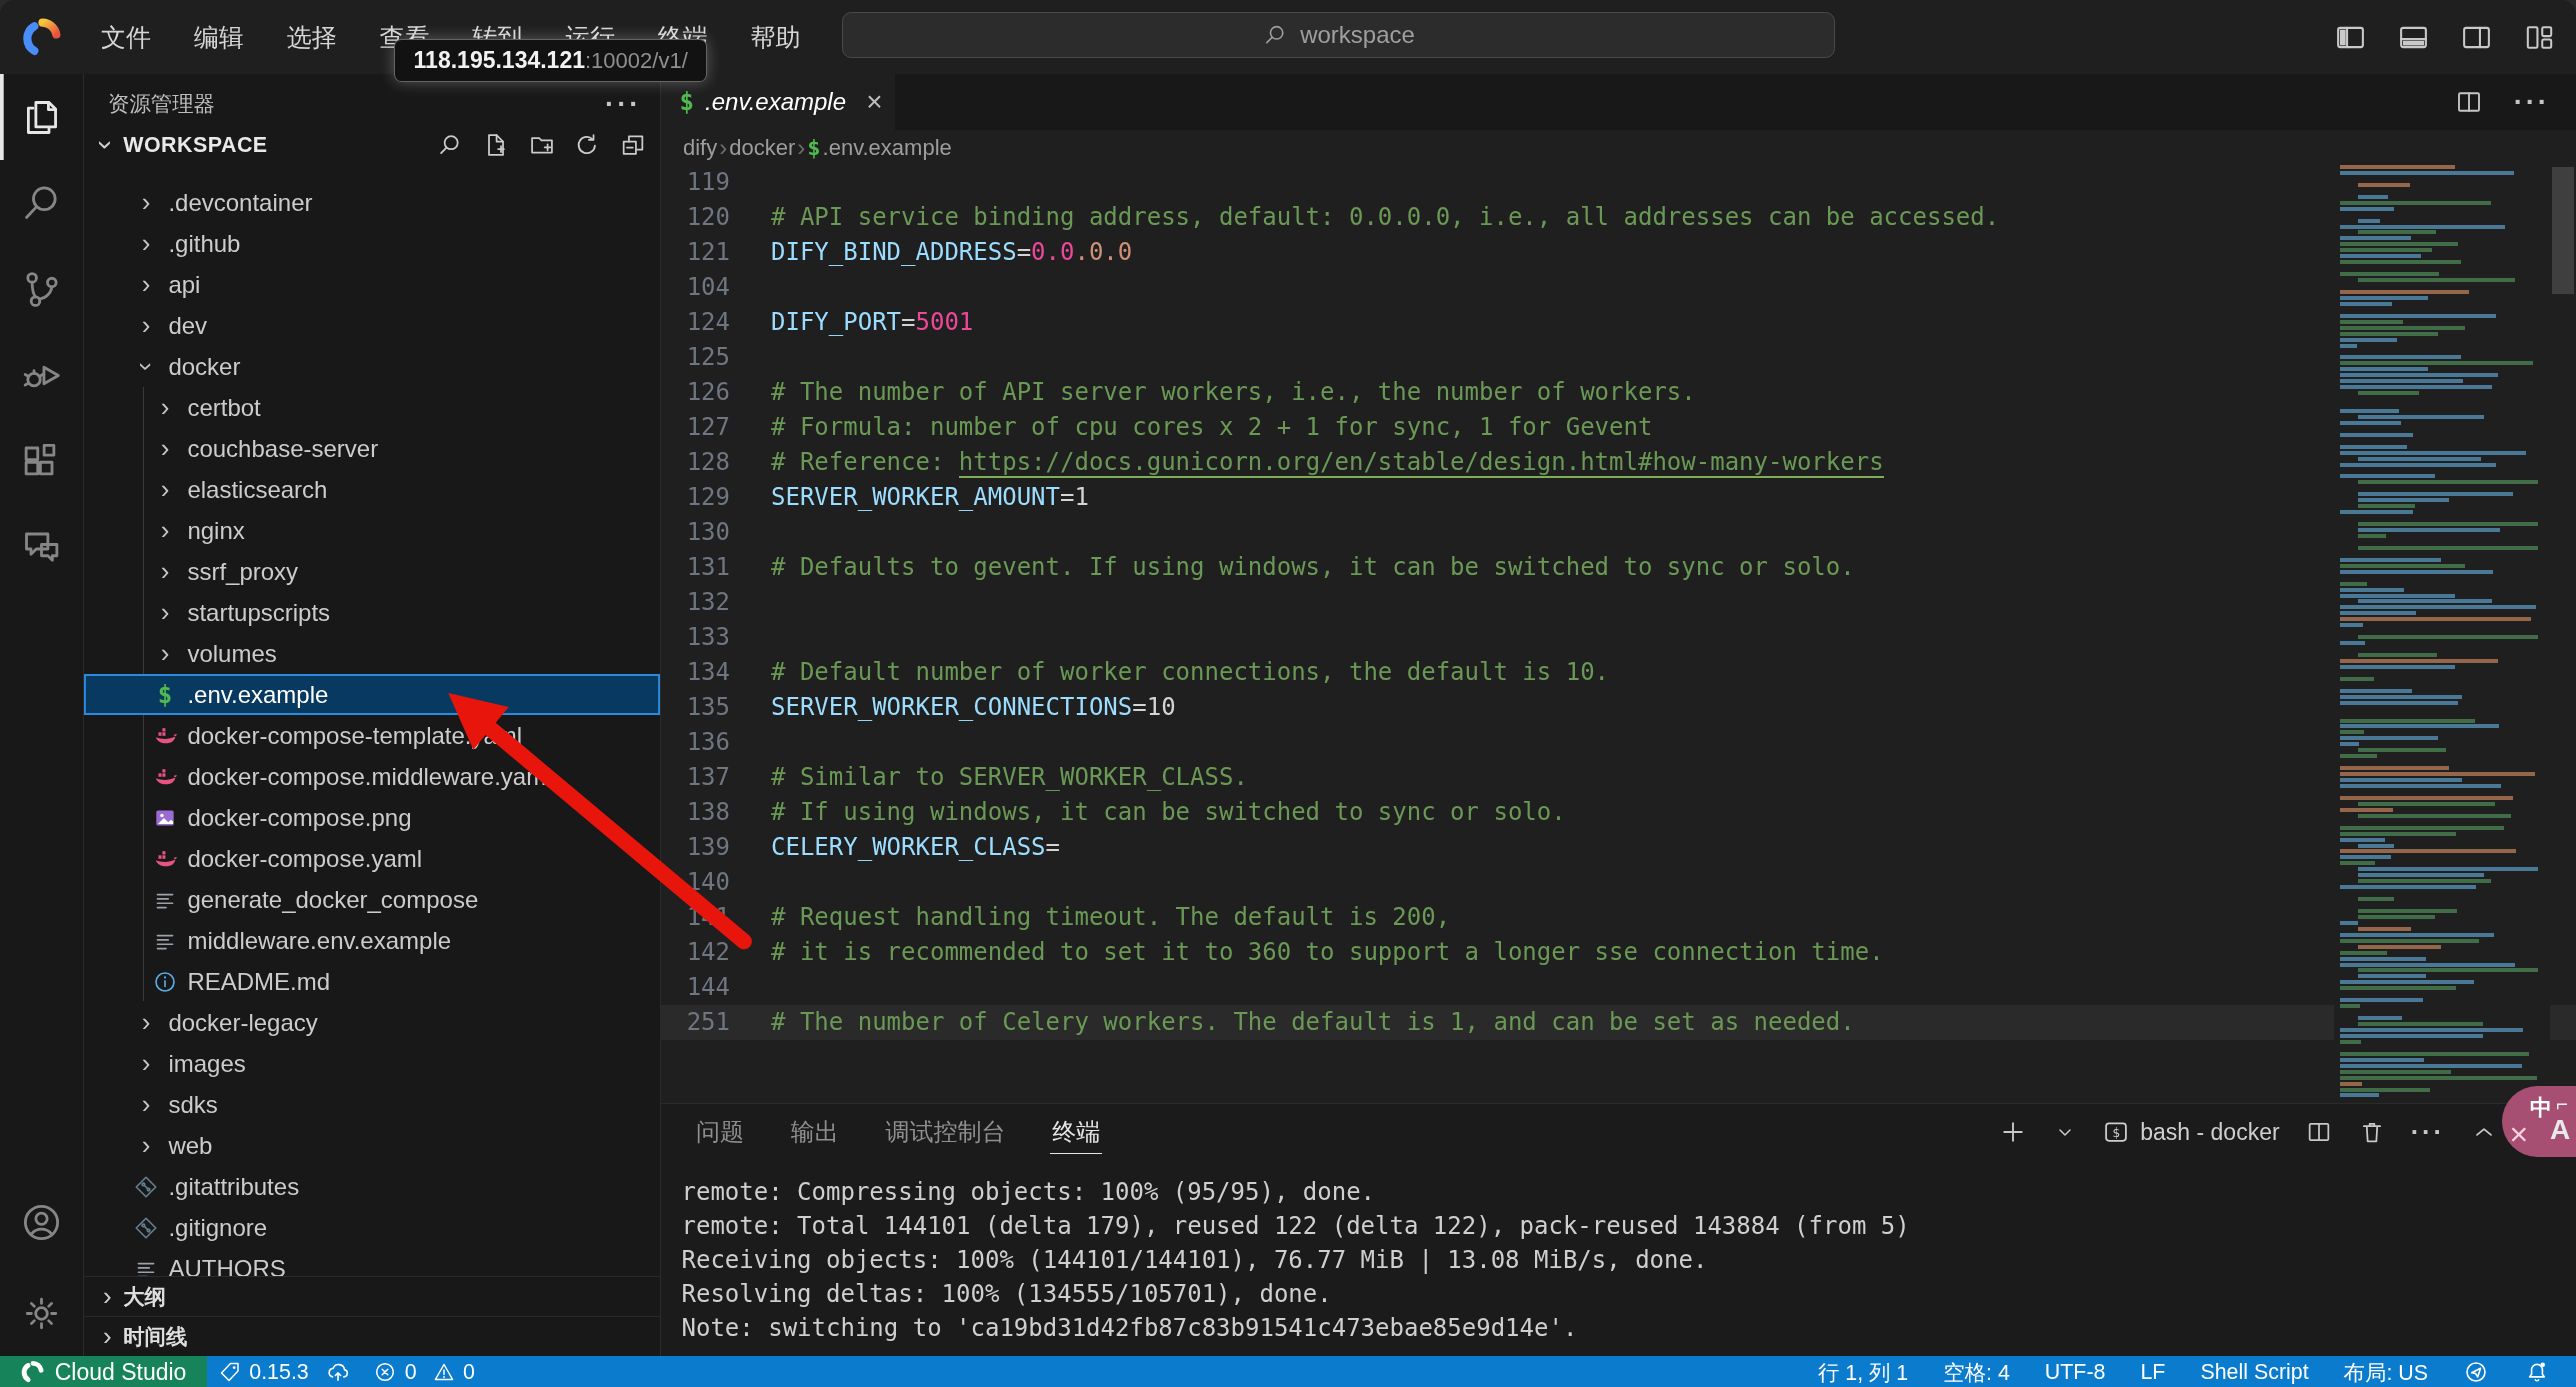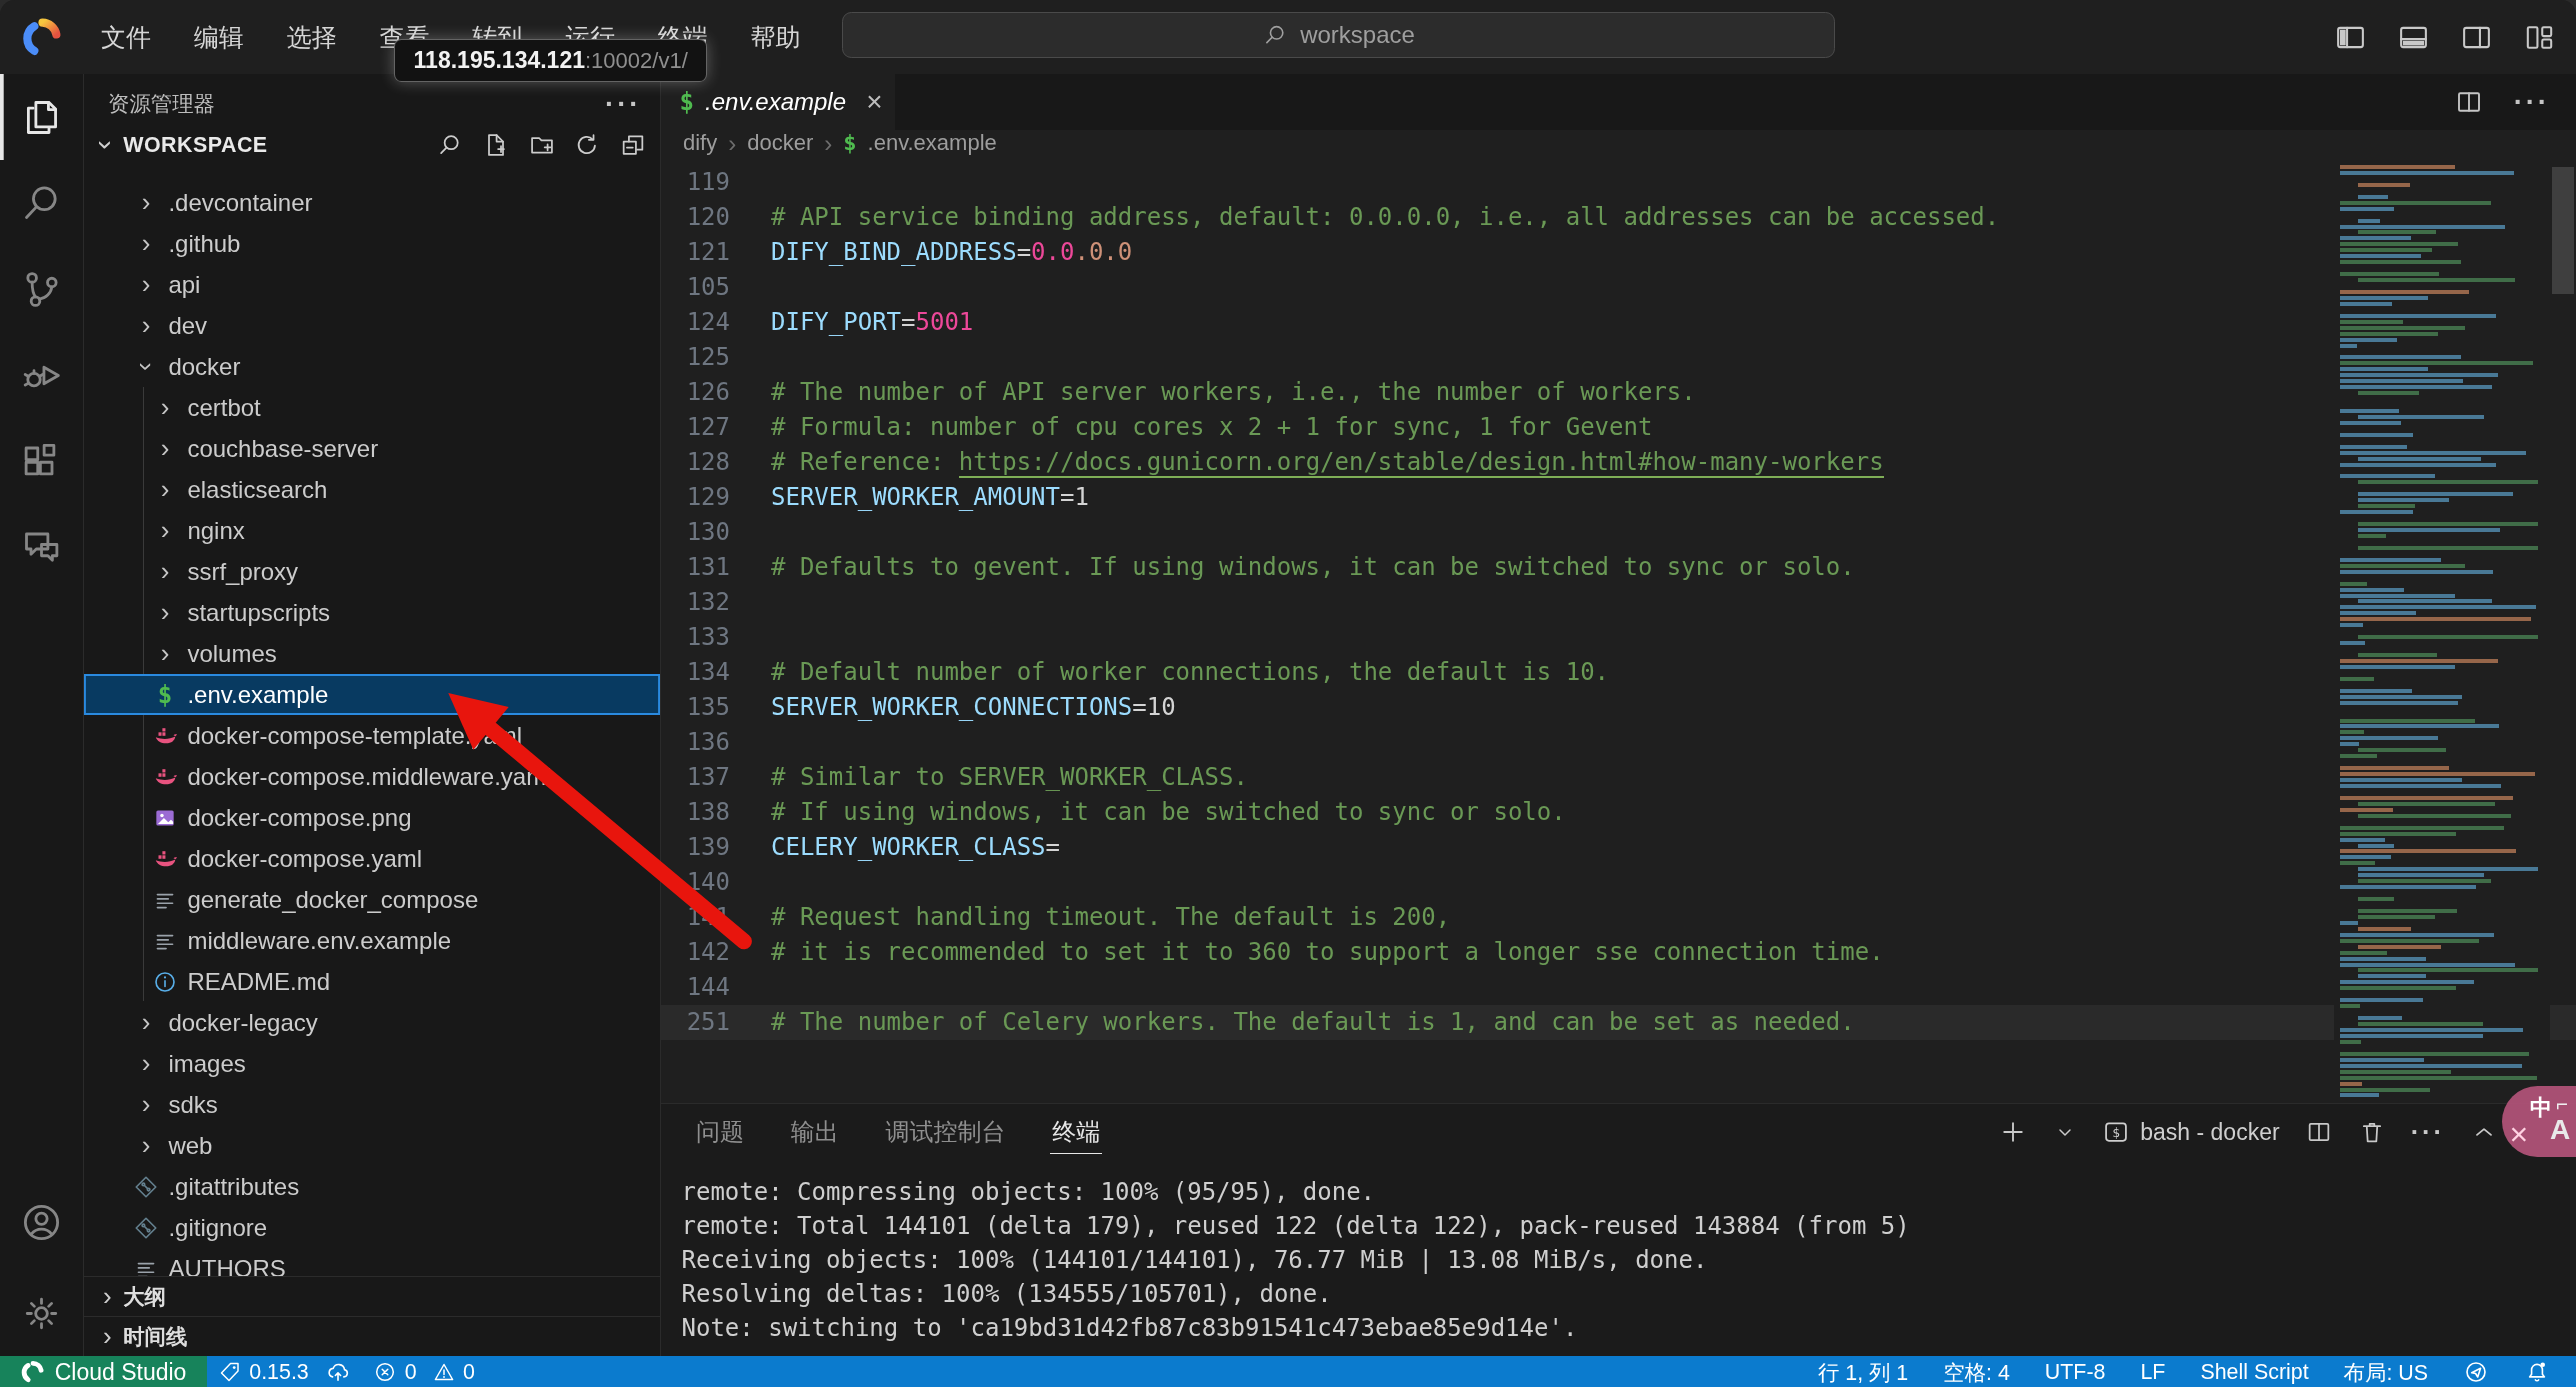--- a/index.html
+++ b/index.html
@@ -57,21 +57,21 @@
   .section-header .twisty{font-size:26px;width:28px;text-align:center;color:#cfcfcf;}
   .section-header .sec-label{font-weight:bold;font-size:21.4px;margin-left:1.9px;}
 
   
   .editorcol{flex:1;position:relative;background:#1f1f1f;}
   .tabbar{height:56px;background:#181818;display:flex;align-items:stretch;}
   .tab{width:234px;background:#1f1f1f;display:flex;align-items:center;padding:0 16.7px 0 18.6px;gap:11px;}
   .tab .tab-label{font-style:italic;color:#fff;font-size:24px;}
   .tab .tab-close{color:#bdbdbd;font-size:28px;margin-left:9.3px;}
   .tab-actions{margin-left:auto;display:flex;align-items:center;gap:30px;color:#c5c5c5;padding-right:26px;}
-  .breadcrumb{height:35px;display:flex;padding-left:22px;gap:11px;color:#9d9d9d;font-size:22px;background:#1f1f1f;}
+  .breadcrumb{height:35px;display:flex;align-items:center;padding-left:22px;gap:2px;color:#9d9d9d;font-size:22px;background:#1f1f1f;}
   .breadcrumb .sep{color:#6d6d6d;font-size:24px;}
   .code-area{position:absolute;top:91px;left:0;right:0;bottom:253px;overflow:hidden;background:#1f1f1f;}
   .crow{display:flex;height:35px;line-height:35px;font-family:"DejaVu Sans Mono",monospace;font-size:24px;white-space:pre;}
   .crow.current{background:#2a2a2a;}
   .gut{width:69px;text-align:right;color:#6e7681;flex:none;}
   .ctext{padding-left:41px;}
   .tk-c{color:#6A9955;}
   .tk-k{color:#9CDCFE;}
   .tk-p{color:#d4d4d4;}
   .tk-n{color:#ec4899;}
@@ -511,21 +511,21 @@
         <span>docker</span>
         <span class="sep">›</span>
         <span class="shell-glyph" style="font-size:22px">$</span>
         <span>.env.example</span>
       </div>
       <div class="code-area">
         <div id="code-lines">
             <div class="crow"><span class="gut">119</span><span class="ctext"></span></div>
             <div class="crow"><span class="gut">120</span><span class="ctext"><span class="tk-c"># API service binding address, default: 0.0.0.0, i.e., all addresses can be accessed.</span></span></div>
             <div class="crow"><span class="gut">121</span><span class="ctext"><span class="tk-k">DIFY_BIND_ADDRESS</span><span class="tk-p">=</span><span class="tk-n">0.0</span><span class="tk-s">.0.0</span></span></div>
-            <div class="crow"><span class="gut">105</span><span class="ctext"></span></div>
+            <div class="crow"><span class="gut">104</span><span class="ctext"></span></div>
             <div class="crow"><span class="gut">124</span><span class="ctext"><span class="tk-k">DIFY_PORT</span><span class="tk-p">=</span><span class="tk-n">5001</span></span></div>
             <div class="crow"><span class="gut">125</span><span class="ctext"></span></div>
             <div class="crow"><span class="gut">126</span><span class="ctext"><span class="tk-c"># The number of API server workers, i.e., the number of workers.</span></span></div>
             <div class="crow"><span class="gut">127</span><span class="ctext"><span class="tk-c"># Formula: number of cpu cores x 2 + 1 for sync, 1 for Gevent</span></span></div>
             <div class="crow"><span class="gut">128</span><span class="ctext"><span class="tk-c"># Reference: </span><span class="tk-l">https://docs.gunicorn.org/en/stable/design.html#how-many-workers</span></span></div>
             <div class="crow"><span class="gut">129</span><span class="ctext"><span class="tk-k">SERVER_WORKER_AMOUNT</span><span class="tk-p">=</span><span class="tk-w">1</span></span></div>
             <div class="crow"><span class="gut">130</span><span class="ctext"></span></div>
             <div class="crow"><span class="gut">131</span><span class="ctext"><span class="tk-c"># Defaults to gevent. If using windows, it can be switched to sync or solo.</span></span></div>
             <div class="crow"><span class="gut">132</span></div>
             <div class="crow"><span class="gut">133</span><span class="ctext"></span></div>

